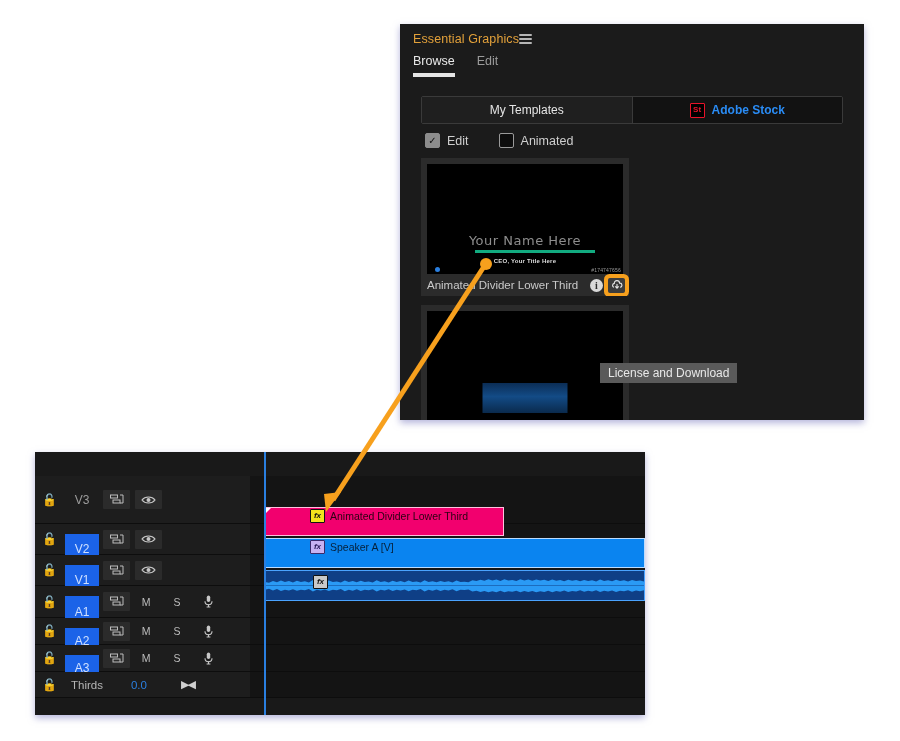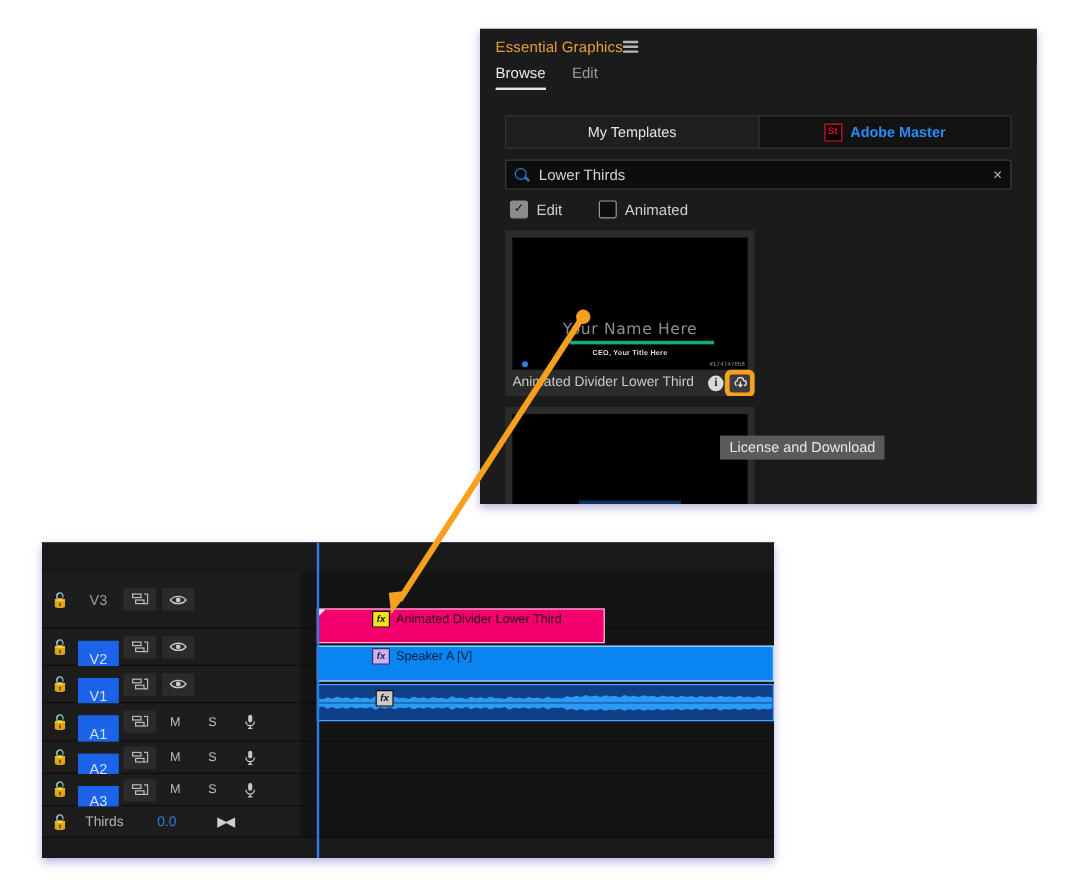--- a/index.html
+++ b/index.html
@@ -21,21 +21,21 @@
   #eg-titlebar{
     height:30px;display:flex;align-items:center;padding-left:13px;gap:0;
     background:#1b1b1b;
   }
   #eg-title{color:#e3a13a;font-size:12.5px;letter-spacing:.1px;}
   .hamburger{display:inline-block;width:13px;}
   .hamburger i{display:block;height:1.4px;background:#b6b6b6;margin:2.6px 0;border-radius:1px;}
 
   #eg-tabs{height:28px;display:flex;align-items:flex-start;padding-left:13px;gap:22px;}
   .eg-tab{font-size:12.5px;color:#9b9b9b;cursor:default;padding-bottom:5px;}
-  .eg-tab.active{color:#e8e8e8;border-bottom:2px solid #e5e5e5;}
+  .eg-tab.active{color:#e8e8e8;border-bottom:4px solid #e5e5e5;}
 
   #eg-body{padding:8px 13px 0 13px;}
 
   #source-toggle{
     display:flex;height:26px;margin:6px 8px 0 8px;border:1px solid #3a3a3a;
     border-radius:2px;overflow:hidden;background:#141414;
   }
   .src-btn{
     flex:1;display:flex;align-items:center;justify-content:center;gap:7px;
     font-size:12px;color:#e5e5e5;background:#1f1f1f;
@@ -207,34 +207,24 @@
     <span class="eg-tab active">Browse</span>
     <span class="eg-tab">Edit</span>
   </div>
 
   <div id="eg-body">
 
     <div id="source-toggle">
       <div class="src-btn">My Templates</div>
       <div class="src-btn stock">
         <span class="st-badge">St</span>
-        <span>Adobe Master</span>
+        <span>Adobe Stock</span>
       </div>
     </div>
 
-    <div id="search-row">
-      <div id="search-box">
-        <span class="mag">
-            <i></i>
-            <b></b>
-          </span>
-        <span id="search-input-text">Lower Thirds</span>
-        <span class="xclose">×</span>
-      </div>
-    </div>
 
     <div id="filters">
       <label class="chk-wrap">
         <span class="chk on">✓</span>
         <span class="chk-label">Edit</span>
       </label>
       <label class="chk-wrap">
         <span class="chk off">✓</span>
         <span class="chk-label">Animated</span>
       </label>

